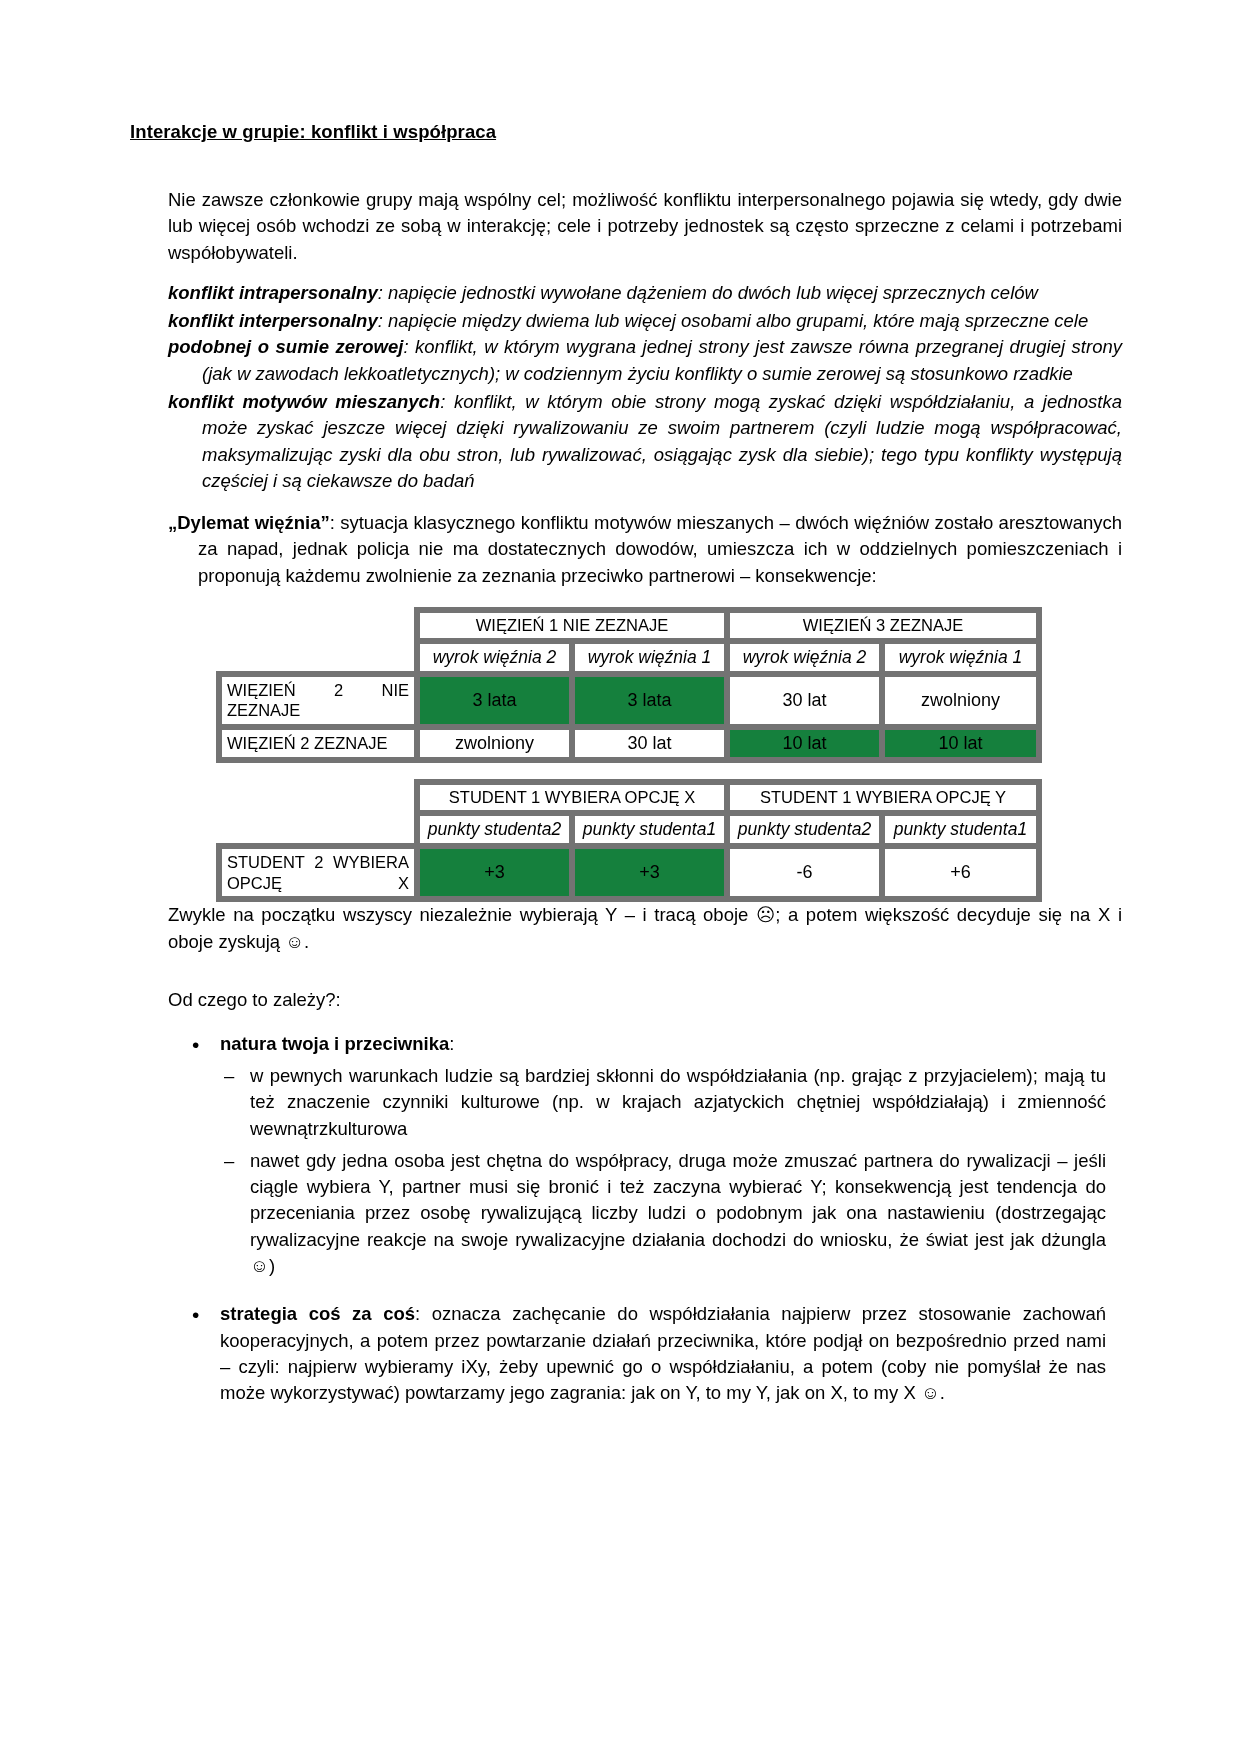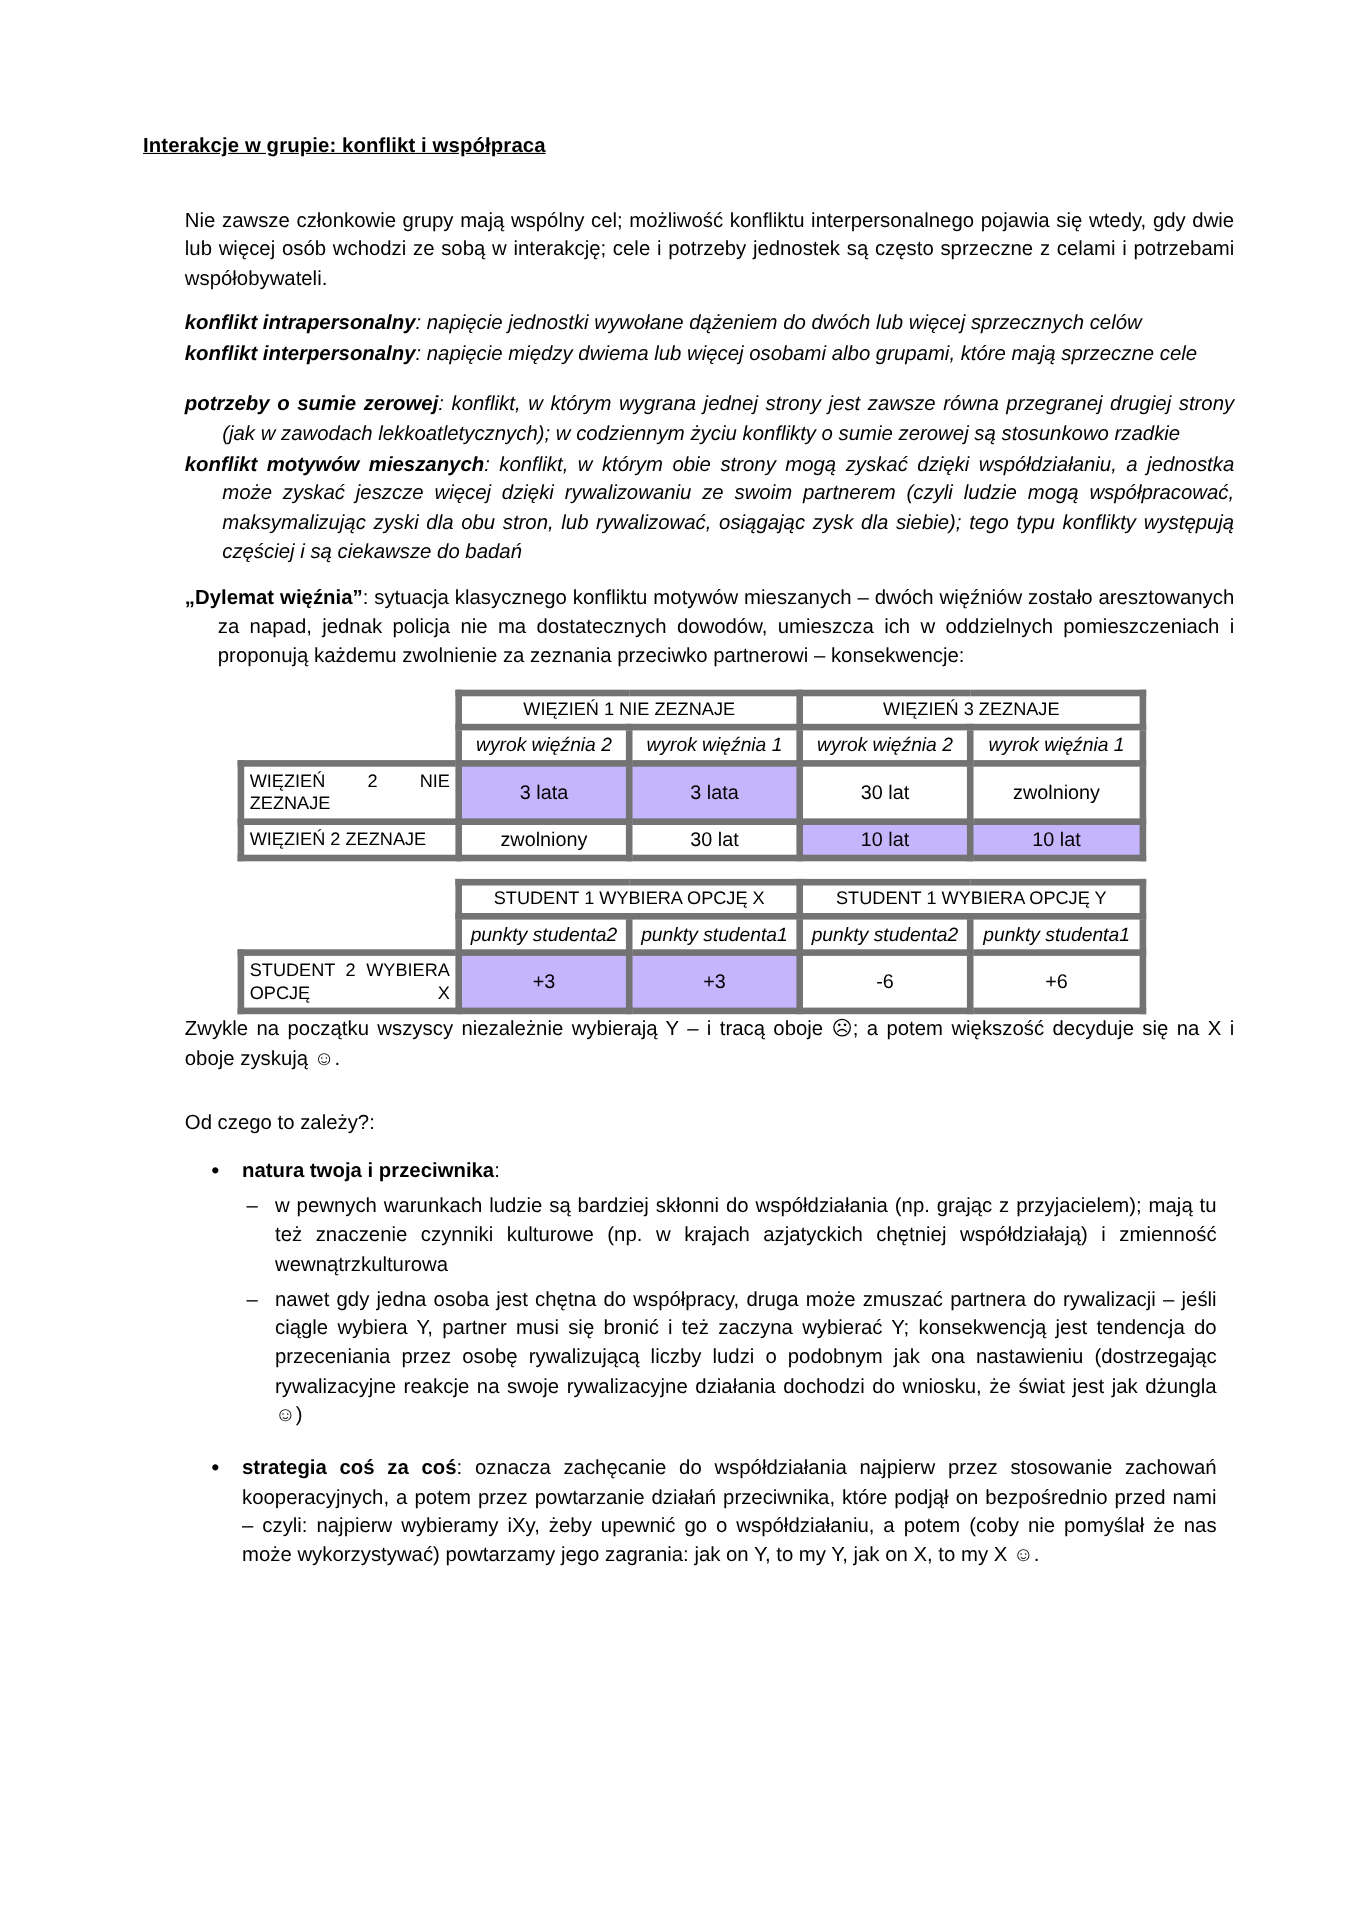--- a/index.html
+++ b/index.html
@@ -41,21 +41,21 @@
   }
   p.hang {
     font-size: 18.5px;
     line-height: 1.42;
     margin: 0 0 2px 0;
     padding-left: 34px;
     text-indent: -34px;
     text-align: justify;
     font-style: italic;
   }
-  p.hang.gap-after { margin-bottom: 20px; }
+  p.hang.gap-after { margin-bottom: 0; }
   .b { font-weight: bold; }
   p.quoted {
     font-size: 18.5px;
     line-height: 1.42;
     margin: 16px 0 14px 0;
     padding-left: 30px;
     text-indent: -30px;
     text-align: justify;
   }
 
@@ -96,21 +96,21 @@
   .rowhead-plain {
     font-size: 16.5px;
     text-align: left;
     line-height: 1.25;
     padding: 4px 6px;
   }
   .cell {
     text-align: center;
     font-size: 18px;
   }
-  .shade { background: #c4b5fd; margin-left: 44px; }
+  .shade { background: #15803d; margin-left: 44px; }
 
   table.matrix.t1 { width: 820px; margin-left: 48px; margin-top: 18px; }
   table.matrix.t2 { width: 820px; margin-left: 48px; margin-top: 16px; }
 
   
   ul.bullets {
     list-style: none;
     margin: 16px;
     padding: 0;
   }
@@ -167,21 +167,21 @@
 
     <p class="hang">
       <span class="b">konflikt intrapersonalny</span><span>: napięcie jednostki wywołane dążeniem do dwóch lub więcej sprzecznych celów</span>
     </p>
 
     <p class="hang gap-after">
       <span class="b">konflikt interpersonalny</span><span>: napięcie między dwiema lub więcej osobami albo grupami, które mają sprzeczne cele</span>
     </p>
 
     <p class="hang">
-      <span class="b">potrzeby o sumie zerowej</span><span>: konflikt, w którym wygrana jednej strony jest zawsze równa przegranej drugiej strony (jak w zawodach lekkoatletycznych); w codziennym życiu konflikty o sumie zerowej są stosunkowo rzadkie</span>
+      <span class="b">podobnej o sumie zerowej</span><span>: konflikt, w którym wygrana jednej strony jest zawsze równa przegranej drugiej strony (jak w zawodach lekkoatletycznych); w codziennym życiu konflikty o sumie zerowej są stosunkowo rzadkie</span>
     </p>
 
     <p class="hang">
       <span class="b">konflikt motywów mieszanych</span><span>: konflikt, w którym obie strony mogą zyskać dzięki współdziałaniu, a jednostka może zyskać jeszcze więcej dzięki rywalizowaniu ze swoim partnerem (czyli ludzie mogą współpracować, maksymalizując zyski dla obu stron, lub rywalizować, osiągając zysk dla siebie); tego typu konflikty występują częściej i są ciekawsze do badań</span>
     </p>
 
     <p class="quoted">
       <span class="b">„Dylemat więźnia”</span><span>: sytuacja klasycznego konfliktu motywów mieszanych – dwóch więźniów zostało aresztowanych za napad, jednak policja nie ma dostatecznych dowodów, umieszcza ich w oddzielnych pomieszczeniach i proponują każdemu zwolnienie za zeznania przeciwko partnerowi – konsekwencje:</span>
     </p>
 

